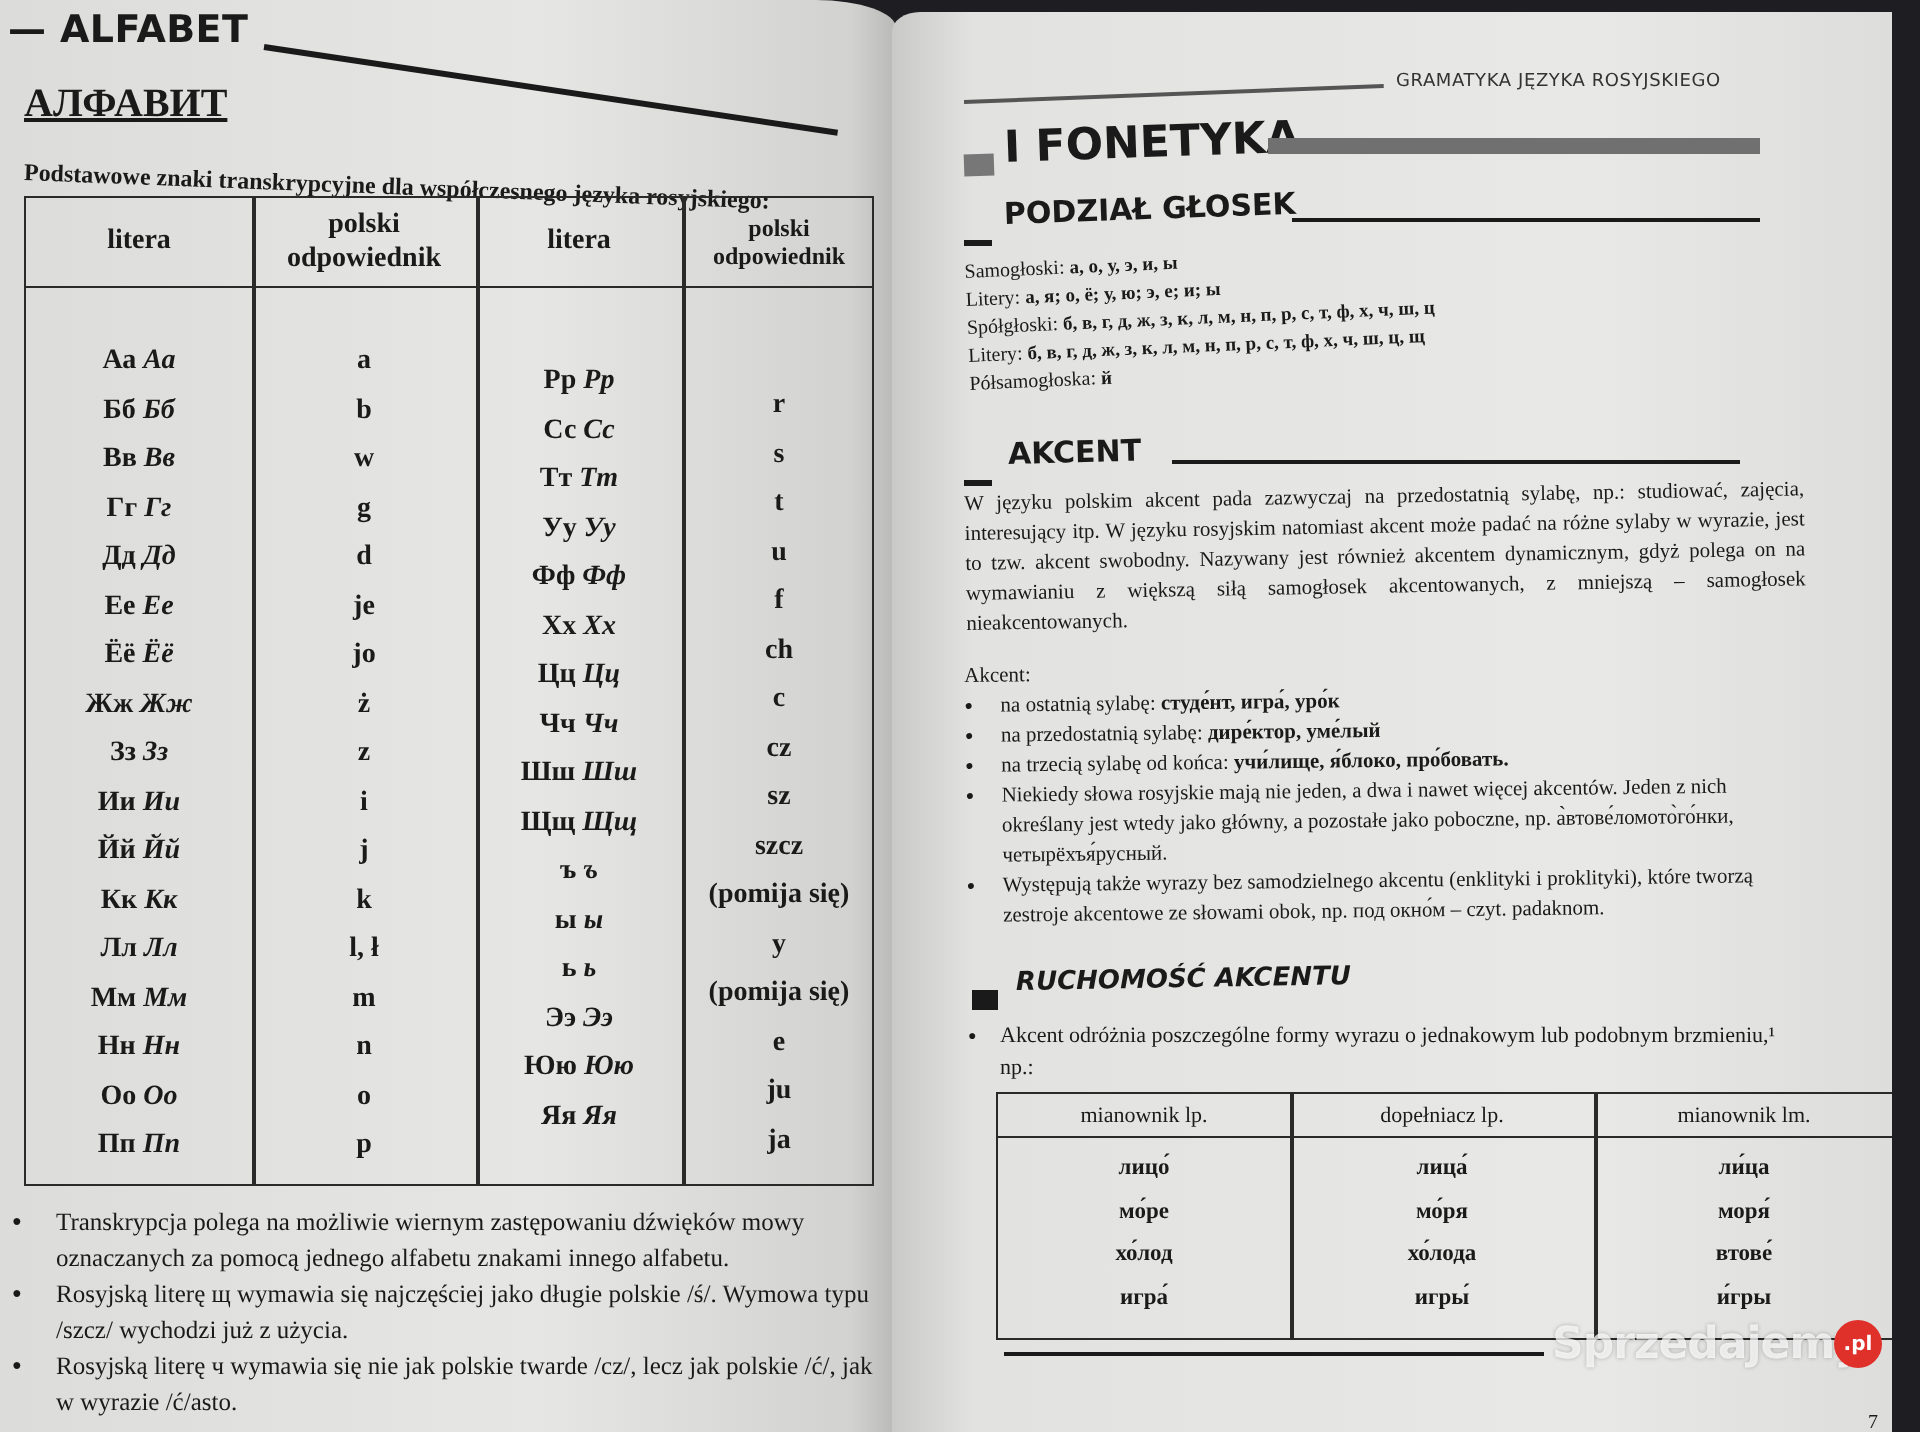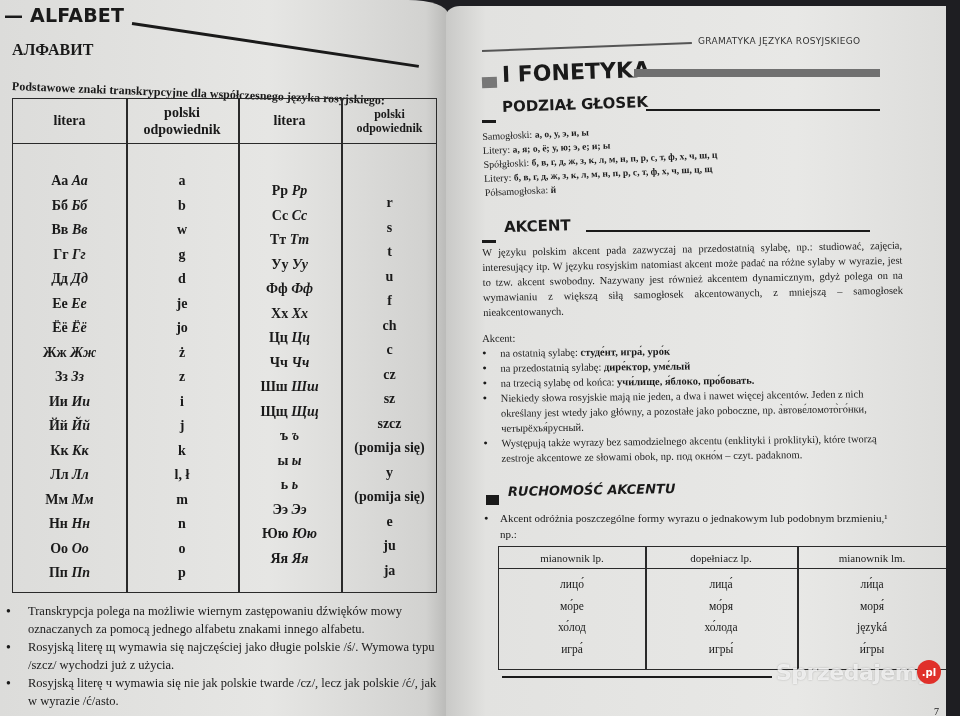--- a/index.html
+++ b/index.html
@@ -13,21 +13,21 @@
   .page-right { left: 446px; top: 6px; width: 500px; height: 710px;
     background: linear-gradient(90deg, #c9c9c7 0%, #e2e2e0 8%, #e8e8e6 70%, #dddddb 100%);
     border-top-left-radius: 14px 10px; }
 
   .sans { font-family: "DejaVu Sans", sans-serif; }
 
   
   .l-title { position: absolute; left: 4px; top: 4px; font-size: 19px; font-weight: bold; letter-spacing: 0.2px; }
   .l-title-rule { position: absolute; left: 132px; top: 22px; width: 290px; height: 3px; background: #1a1a1a;
     transform-origin: left; transform: rotate(8.5deg); }
-  .l-subtitle { position: absolute; left: 12px; top: 41px; font-size: 16px; font-weight: bold; }
+  .l-subtitle { position: absolute; left: 12px; top: 41px; font-size: 20px; font-weight: bold; text-decoration: underline; }
   .l-intro { position: absolute; left: 12px; top: 79px; font-size: 12px; font-weight: bold;
     transform-origin: left; transform: rotate(2.2deg); white-space: nowrap; }
 
   .alpha-table { position: absolute; left: 12px; top: 98px; width: 425px; height: 495px;
     border: 1.5px solid #2a2a2a; transform-origin: left top; }
   .at-head { position: absolute; left: 0; top: 0; width: 100%; height: 45px; border-bottom: 1.5px solid #2a2a2a; }
   .at-vline { position: absolute; top: 0; bottom: 0; width: 1.5px; background: #2a2a2a; }
   .at-hcell { position: absolute; top: 0; height: 45px; display: flex; align-items: center; justify-content: center;
     text-align: center; font-weight: bold; font-size: 14px; line-height: 1.15; }
   .at-col { position: absolute; top: 70px; display: flex; flex-direction: column; align-items: center; }
@@ -66,21 +66,21 @@
   .r-sub-title { position: absolute; left: 62px; top: 478px; font-size: 13px; font-weight: bold; font-style: italic;
     transform: rotate(-1deg); transform-origin: left; }
   .r-sub-text { position: absolute; left: 38px; top: 504px; width: 420px; font-size: 11px; line-height: 16px; }
   .r-sub-text .bullet { position: absolute; left: 0; font-size: 7px; }
 
   .stress-table { position: absolute; left: 52px; top: 540px; width: 450px; height: 124px; border: 1.5px solid #2a2a2a; padding-left: 28px; }
   .st-head { position: absolute; left: 0; top: 0; width: 100%; height: 22px; border-bottom: 1.5px solid #2a2a2a; display: flex; }
   .st-head div { display: flex; align-items: center; justify-content: center; font-size: 11px; }
   .st-vline { position: absolute; top: 0; bottom: 0; width: 1.5px; background: #2a2a2a; }
   .st-col { position: absolute; top: 27px; display: flex; flex-direction: column; align-items: center; }
-  .st-col span { height: 21.5px; line-height: 21.5px; font-weight: normal; font-size: 11.5px; }
+  .st-col span { height: 21.5px; line-height: 21.5px; font-weight: bold; font-size: 11.5px; }
 
   .r-fn-rule { position: absolute; left: 56px; top: 670px; width: 270px; height: 1.5px; background: #1a1a1a; }
   .r-footnote { position: absolute; left: 52px; top: 675px; width: 460px; font-size: 10.5px; line-height: 14px; }
   .r-footnote sup { font-size: 7px; }
   .r-pagenum { position: absolute; left: 488px; top: 700px; font-size: 10px; }
 
   .watermark { position: absolute; left: 760px; top: 660px; font-family: "DejaVu Sans", sans-serif; font-size: 22px;
     font-weight: bold; color: rgba(255,255,255,0.75); letter-spacing: -0.5px; text-shadow: 0 0 2px rgba(0,0,0,0.25); margin-left: 16px; }
   .wm-badge { position: absolute; left: 917px; top: 660px; width: 24px; height: 24px; border-radius: 50%;
     background: #e0302a; color: #fff; font-family: "DejaVu Sans", sans-serif; font-size: 10px; font-weight: bold;
@@ -248,21 +248,21 @@
       </div>
     <div class="st-col" id="st2" style="left:146px;width:152px">
         <span>лица́</span>
         <span>мо́ря</span>
         <span>хо́лода</span>
         <span>игры́</span>
       </div>
     <div class="st-col" id="st3" style="left:298px;width:150px">
         <span>ли́ца</span>
         <span>моря́</span>
-        <span>języká</span>
+        <span>втове́</span>
         <span>и́гры</span>
       </div>
   </div>
 
   <div class="r-fn-rule"></div>
   <div class="r-pagenum">7</div>
 </div>
 
 <div class="watermark">Sprzedajemy</div>
 <div class="wm-badge">.pl</div>

